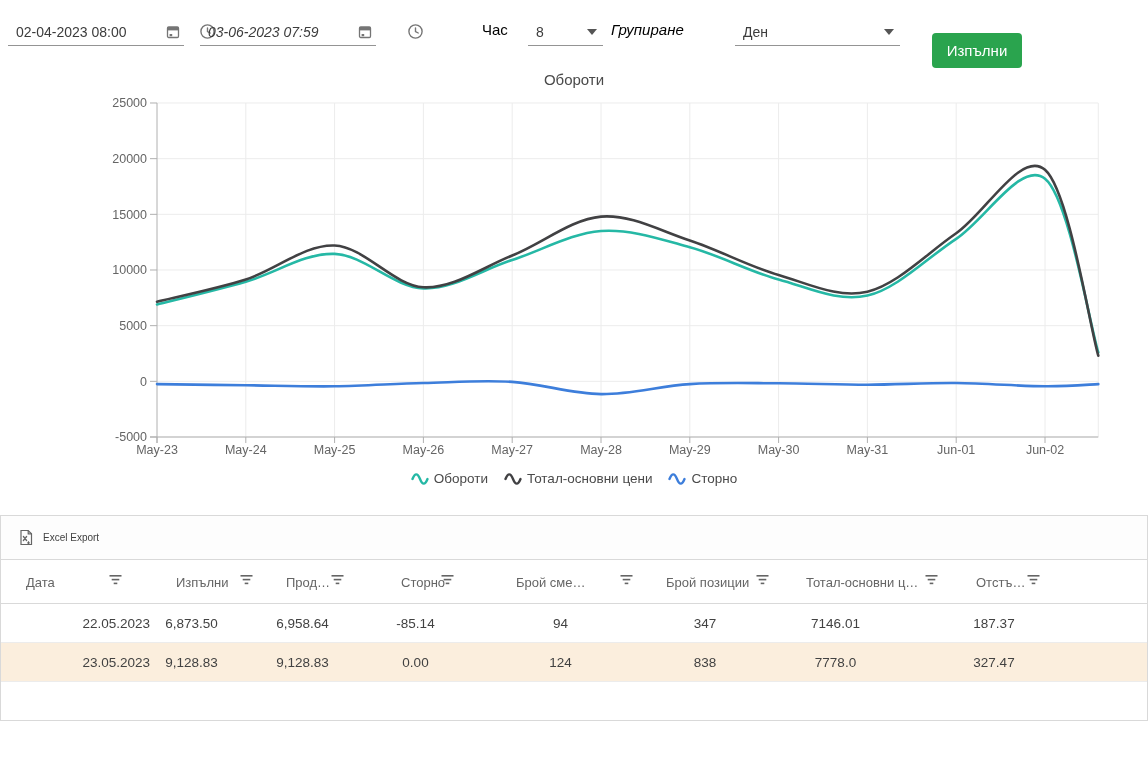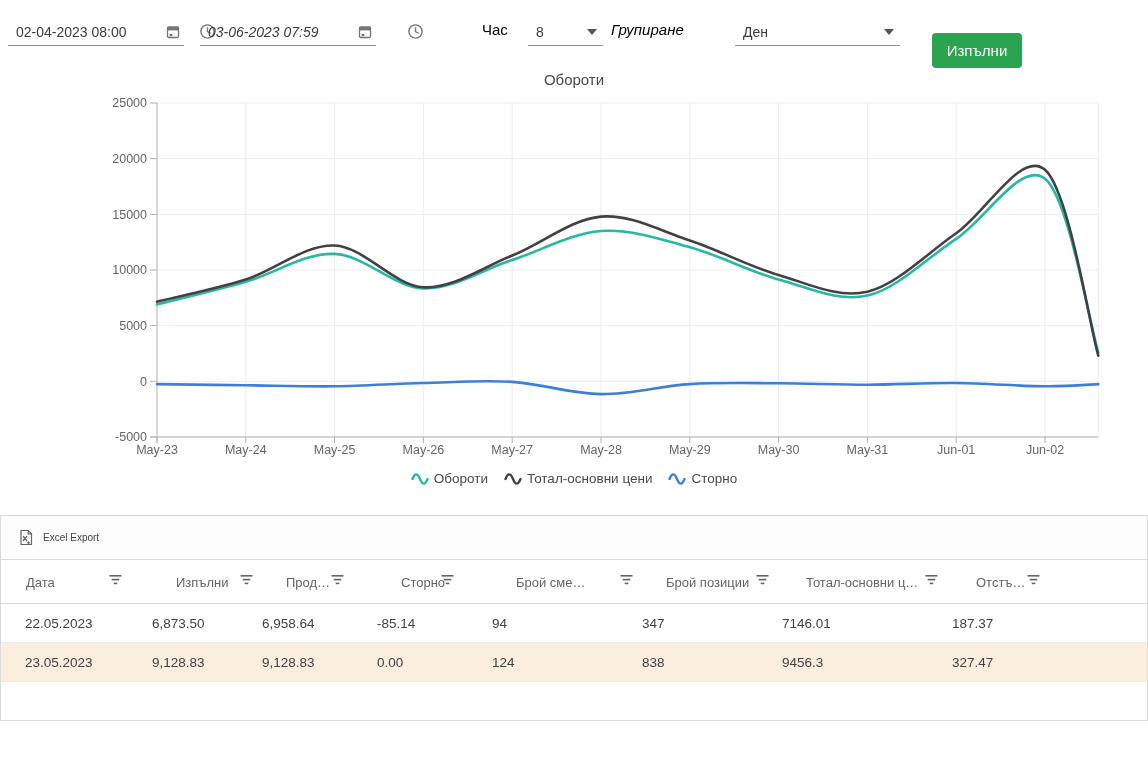--- a/index.html
+++ b/index.html
@@ -30,22 +30,22 @@
   
   .grid-wrap{position:absolute;left:0;top:515px;width:1146px;border:1px solid #d9d9d9;background:#fff;}
   .grid-toolbar{height:43px;display:flex;align-items:center;padding-left:17px;gap:9px;
                 border-bottom:1px solid #d9d9d9;background:#fdfdfd;font-size:10px;color:#424242;cursor:pointer;}
   table.grid{border-collapse:collapse;table-layout:fixed;width:1146px;font-size:13.5px;color:#424242;}
   table.grid th{height:41px;font-weight:400;color:#656565;font-size:13px;text-align:left;
                 position:relative;border-bottom:1px solid #d9d9d9;cursor:pointer;}
   table.grid th .th-label{display:inline-block;padding-left:24px;max-width:70%;overflow:hidden;
                 white-space:nowrap;text-overflow:ellipsis;vertical-align:middle;}
   table.grid th .flt{position:absolute;top:14px;cursor:pointer;}
-  table.grid td{height:36px;border-top:1px solid #ececec;text-align:left;white-space:nowrap;overflow:hidden;}
-  table.grid td:first-child{text-align:left;padding-left:24px;}
+  table.grid td{height:36px;border-top:1px solid #ececec;text-align:center;white-space:nowrap;overflow:hidden;}
+  table.grid td:first-child{text-align:right;padding-left:24px;}
   table.grid tbody tr:nth-child(even){background:#fbeedd;}
   
   td:nth-child(2){padding-right:30px;} td:nth-child(3){padding-right:33px;}
   td:nth-child(4){padding-right:37px;} td:nth-child(5){padding-right:12px;}
   td:nth-child(6){padding-right:13px;} td:nth-child(7){padding-right:62px;}
   td:nth-child(8){padding-right:111px;}
   
   th:nth-child(1) .flt{right:29px;} th:nth-child(2) .flt{right:8px;}
   th:nth-child(3) .flt{right:32px;} th:nth-child(4) .flt{right:37px;}
   th:nth-child(5) .flt{right:8px;}  th:nth-child(6) .flt{right:12px;}
@@ -274,21 +274,21 @@
             <td>7146.01</td>
             <td>187.37</td>
           </tr>
           <tr>
             <td>23.05.2023</td>
             <td>9,128.83</td>
             <td>9,128.83</td>
             <td>0.00</td>
             <td>124</td>
             <td>838</td>
-            <td>9456.3</td>
+            <td>7778.0</td>
             <td>327.47</td>
           </tr>
           <tr>
             <td></td>
             <td></td>
             <td></td>
             <td></td>
             <td></td>
             <td></td>
             <td></td>

